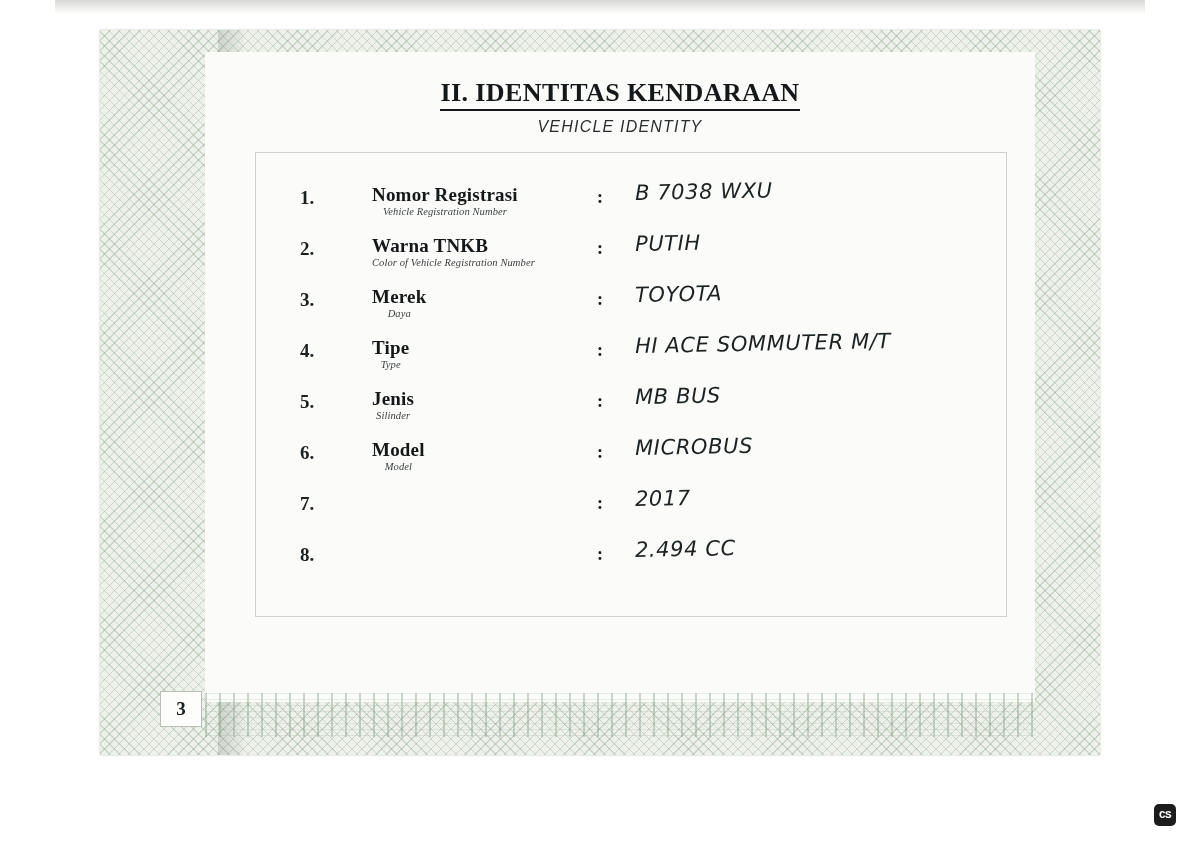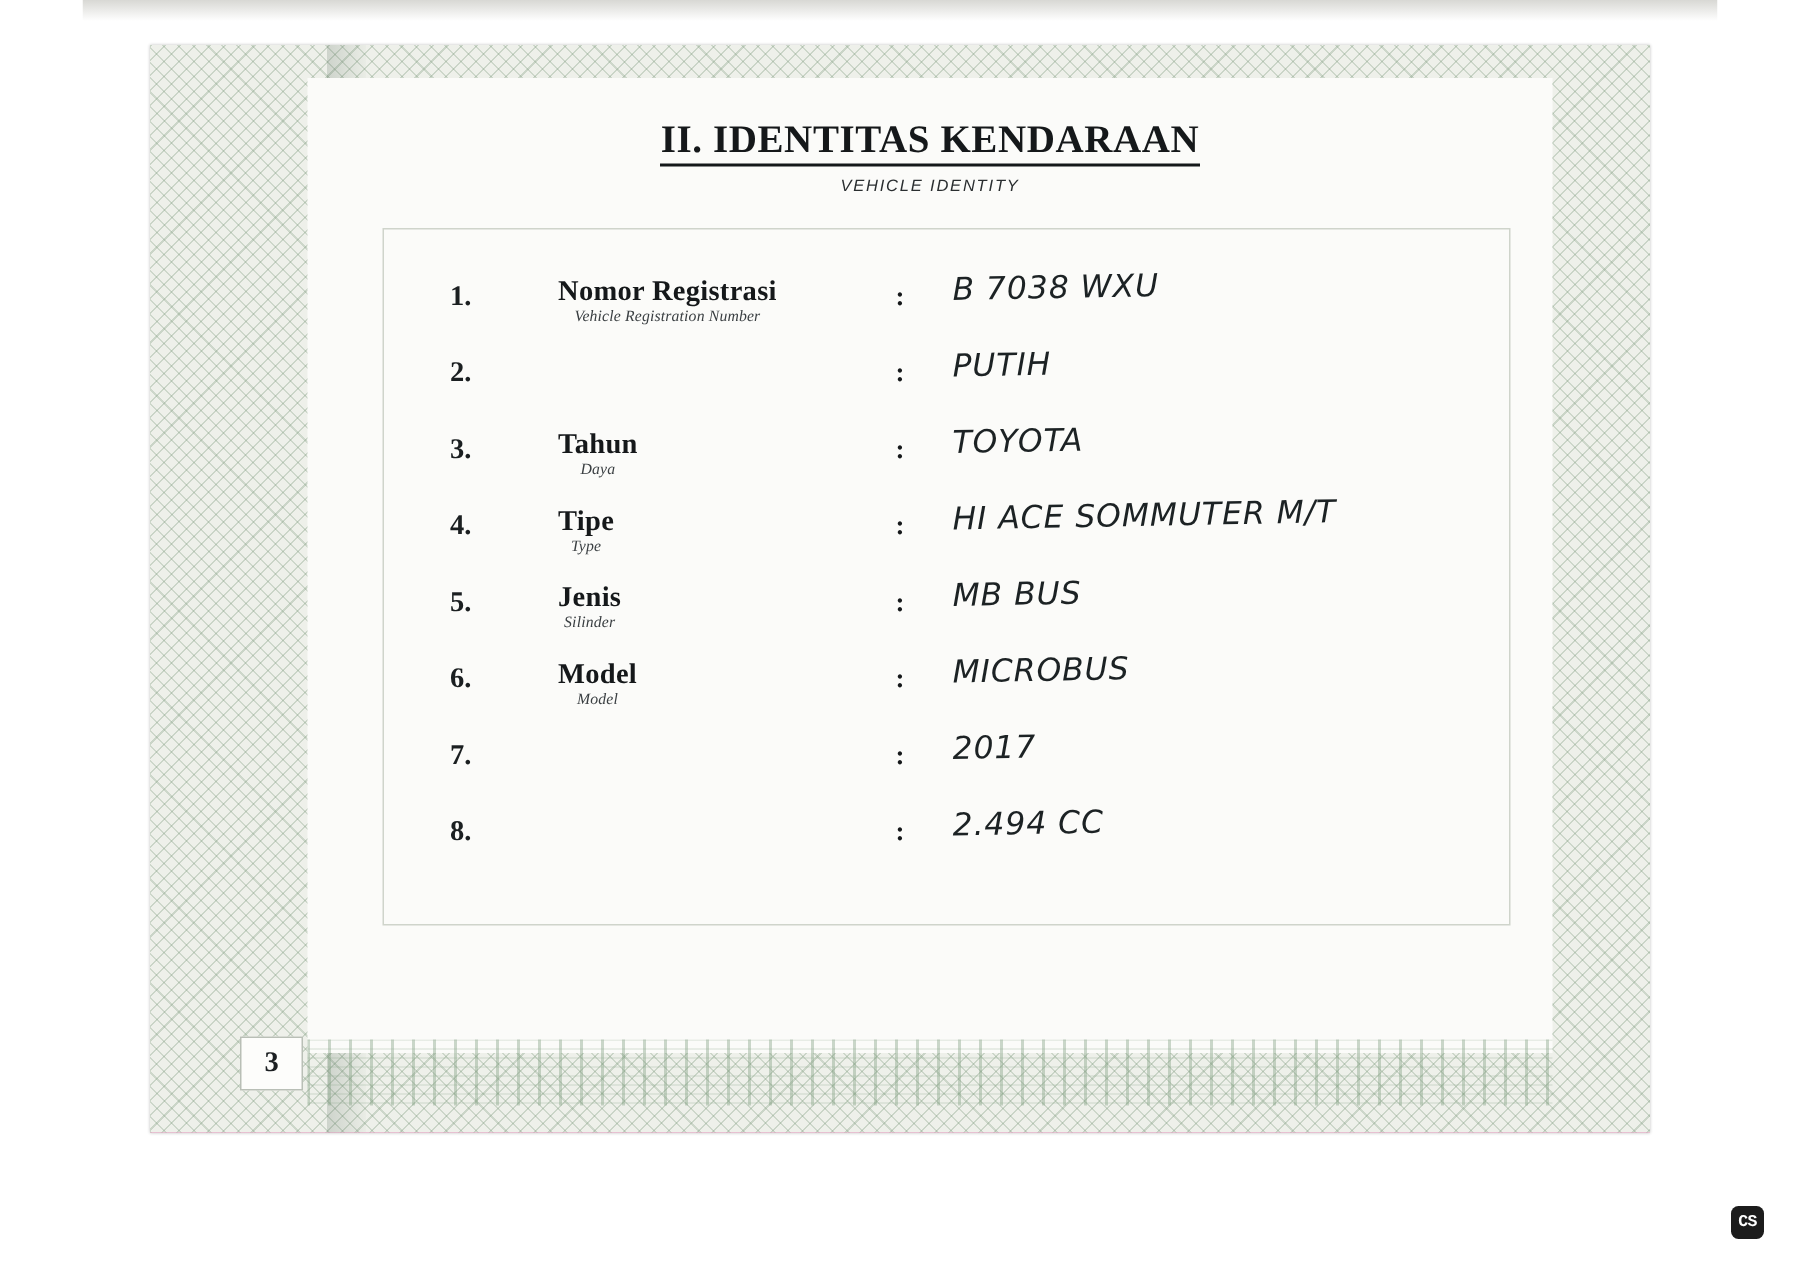--- a/index.html
+++ b/index.html
@@ -32,21 +32,21 @@
     left: 0; top: 0; right: 0; height: 14px;
     background: linear-gradient(to bottom, #d8d8d4, rgba(255,255,255,0));
   }
 
   .doc-card {
     position: absolute;
     left: 45px;
     top: 30px;
     width: 1000px;
     height: 725px;
-    background: #ec4899;
+    background: #fef9c3;
     box-shadow: 0 0 2px rgba(0,0,0,0.25);
   }
 
   
   .guilloche {
     position: absolute;
     inset: 0;
     background:
       repeating-linear-gradient(135deg, rgba(120,150,120,0.30) 0 1px, rgba(255,255,255,0) 1px 7px),
       repeating-linear-gradient(45deg, rgba(120,150,120,0.28) 0 1px, rgba(255,255,255,0) 1px 7px),
@@ -100,21 +100,21 @@
     font-size: 26px;
     font-weight: bold;
     letter-spacing: .4px;
     color: #15181a;
     display: inline-block;
     border-bottom: 2px solid #15181a;
     padding-bottom: 1px;
   }
   .title-en {
     margin-top: 7px;
-    font-size: 11px;
+    font-size: 16px;
     font-style: italic;
     letter-spacing: 1.2px;
     color: #2a2e30;
     font-family: "Liberation Sans", sans-serif;
   }
 
   
   .fields {
     position: absolute;
     left: 200px;
@@ -248,28 +248,32 @@
         <div class="f-labels">
           <div class="f-id">Nomor Registrasi</div>
           <div class="f-en">Vehicle Registration Number</div>
         </div>
         <div class="f-colon">:</div>
         <div class="f-value">B 7038 WXU</div>
       </div>
 
       <div class="field-row">
         <div class="f-num">2.</div>
+        <div class="f-labels">
+          <div class="f-id">Warna TNKB</div>
+          <div class="f-en">Color of Vehicle Registration Number</div>
+        </div>
         <div class="f-colon">:</div>
         <div class="f-value">PUTIH</div>
       </div>
 
       <div class="field-row">
         <div class="f-num">3.</div>
         <div class="f-labels">
-          <div class="f-id">Tahun</div>
+          <div class="f-id">Merek</div>
           <div class="f-en">Daya</div>
         </div>
         <div class="f-colon">:</div>
         <div class="f-value">TOYOTA</div>
       </div>
 
       <div class="field-row">
         <div class="f-num">4.</div>
         <div class="f-labels">
           <div class="f-id">Tipe</div>

